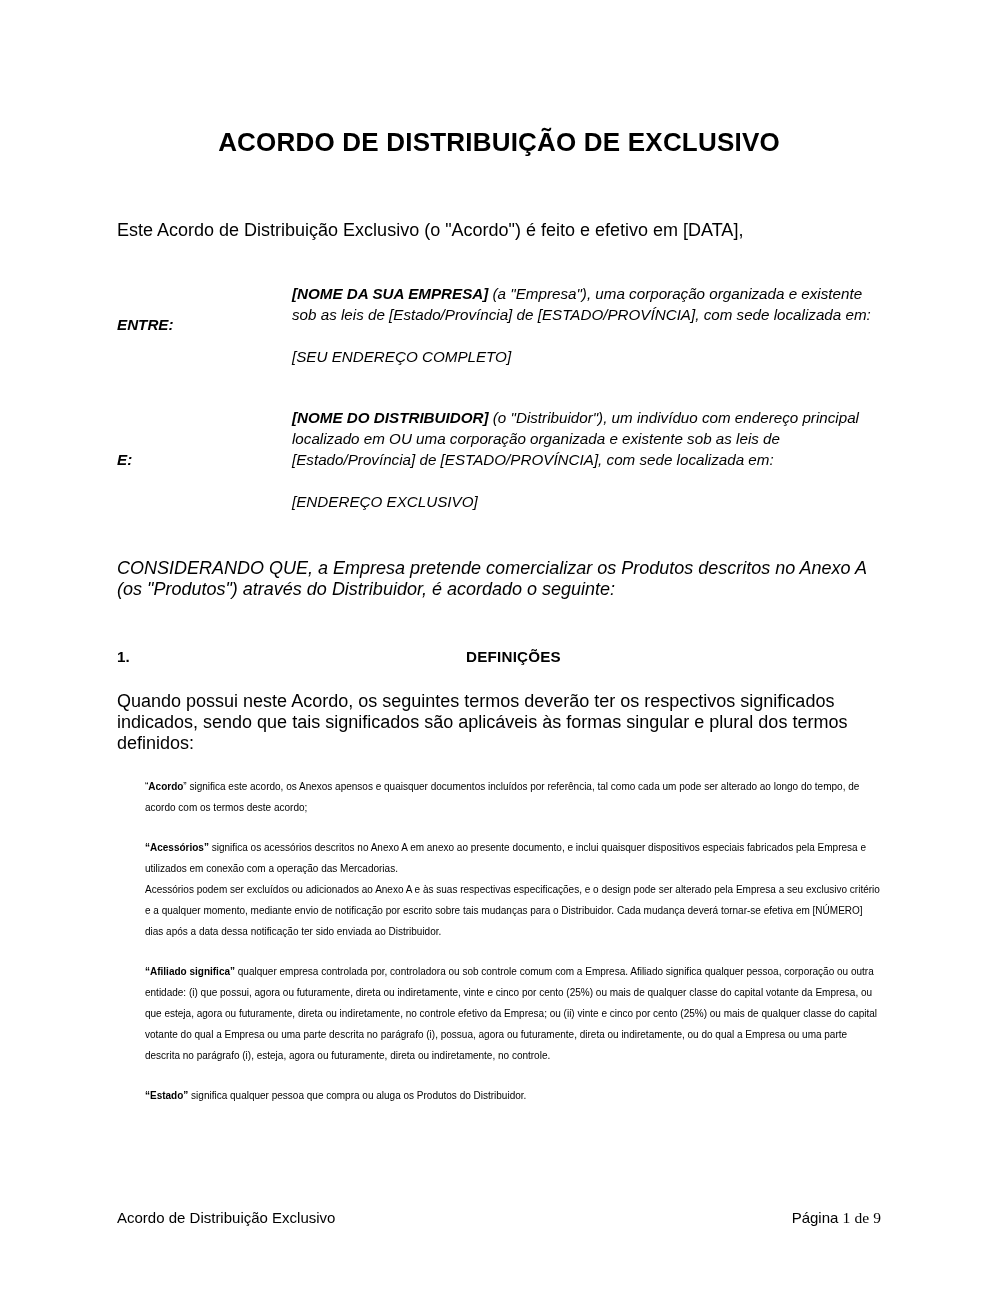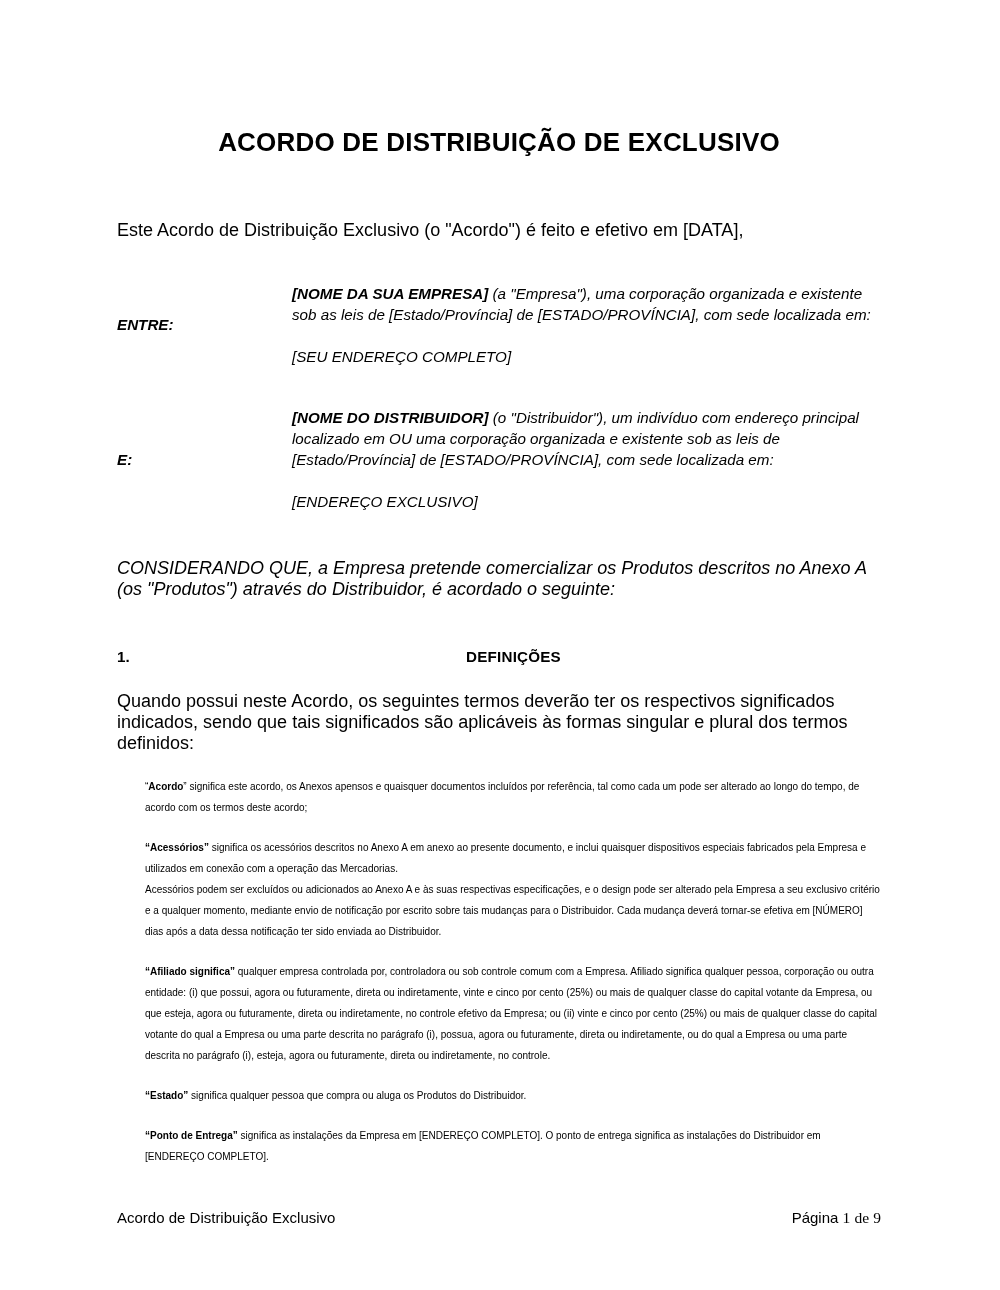--- a/index.html
+++ b/index.html
@@ -174,21 +174,20 @@
       <span class="title-text">DEFINIÇÕES</span>
     </div>
 
     <p class="para lead-in">Quando possui neste Acordo, os seguintes termos deverão ter os respectivos significados indicados, sendo que tais significados são aplicáveis às formas singular e plural dos termos definidos:</p>
 
     <div class="definitions">
       <p class="definition">“<b>Acordo</b>” significa este acordo, os Anexos apensos e quaisquer documentos incluídos por referência, tal como cada um pode ser alterado ao longo do tempo, de acordo com os termos deste acordo;</p>
       <p class="definition"><b>“Acessórios”</b> significa os acessórios descritos no Anexo A em anexo ao presente documento, e inclui quaisquer dispositivos especiais fabricados pela Empresa e utilizados em conexão com a operação das Mercadorias.<br>Acessórios podem ser excluídos ou adicionados ao Anexo A e às suas respectivas especificações, e o design pode ser alterado pela Empresa a seu exclusivo critério e a qualquer momento, mediante envio de notificação por escrito sobre tais mudanças para o Distribuidor. Cada mudança deverá tornar-se efetiva em [NÚMERO] dias após a data dessa notificação ter sido enviada ao Distribuidor.</p>
       <p class="definition"><b>“Afiliado significa”</b> qualquer empresa controlada por, controladora ou sob controle comum com a Empresa. Afiliado significa qualquer pessoa, corporação ou outra entidade: (i) que possui, agora ou futuramente, direta ou indiretamente, vinte e cinco por cento (25%) ou mais de qualquer classe do capital votante da Empresa, ou que esteja, agora ou futuramente, direta ou indiretamente, no controle efetivo da Empresa; ou (ii) vinte e cinco por cento (25%) ou mais de qualquer classe do capital votante do qual a Empresa ou uma parte descrita no parágrafo (i), possua, agora ou futuramente, direta ou indiretamente, ou do qual a Empresa ou uma parte descrita no parágrafo (i), esteja, agora ou futuramente, direta ou indiretamente, no controle.</p>
       <p class="definition"><b>“Estado”</b> significa qualquer pessoa que compra ou aluga os Produtos do Distribuidor.</p>
-      <p class="definition"><b>“Ponto de Entrega”</b> significa as instalações da Empresa em [ENDEREÇO COMPLETO]. O ponto de entrega significa as instalações do Distribuidor em [ENDEREÇO COMPLETO].</p>
     </div>
 
   </div>
 
   <div class="footer">
     <span>Acordo de Distribuição Exclusivo</span>
     <span class="page-num"><span>Página</span> <span class="serif">1</span> <span class="serif">de</span> <span class="serif">9</span></span>
   </div>
 
 </div>

